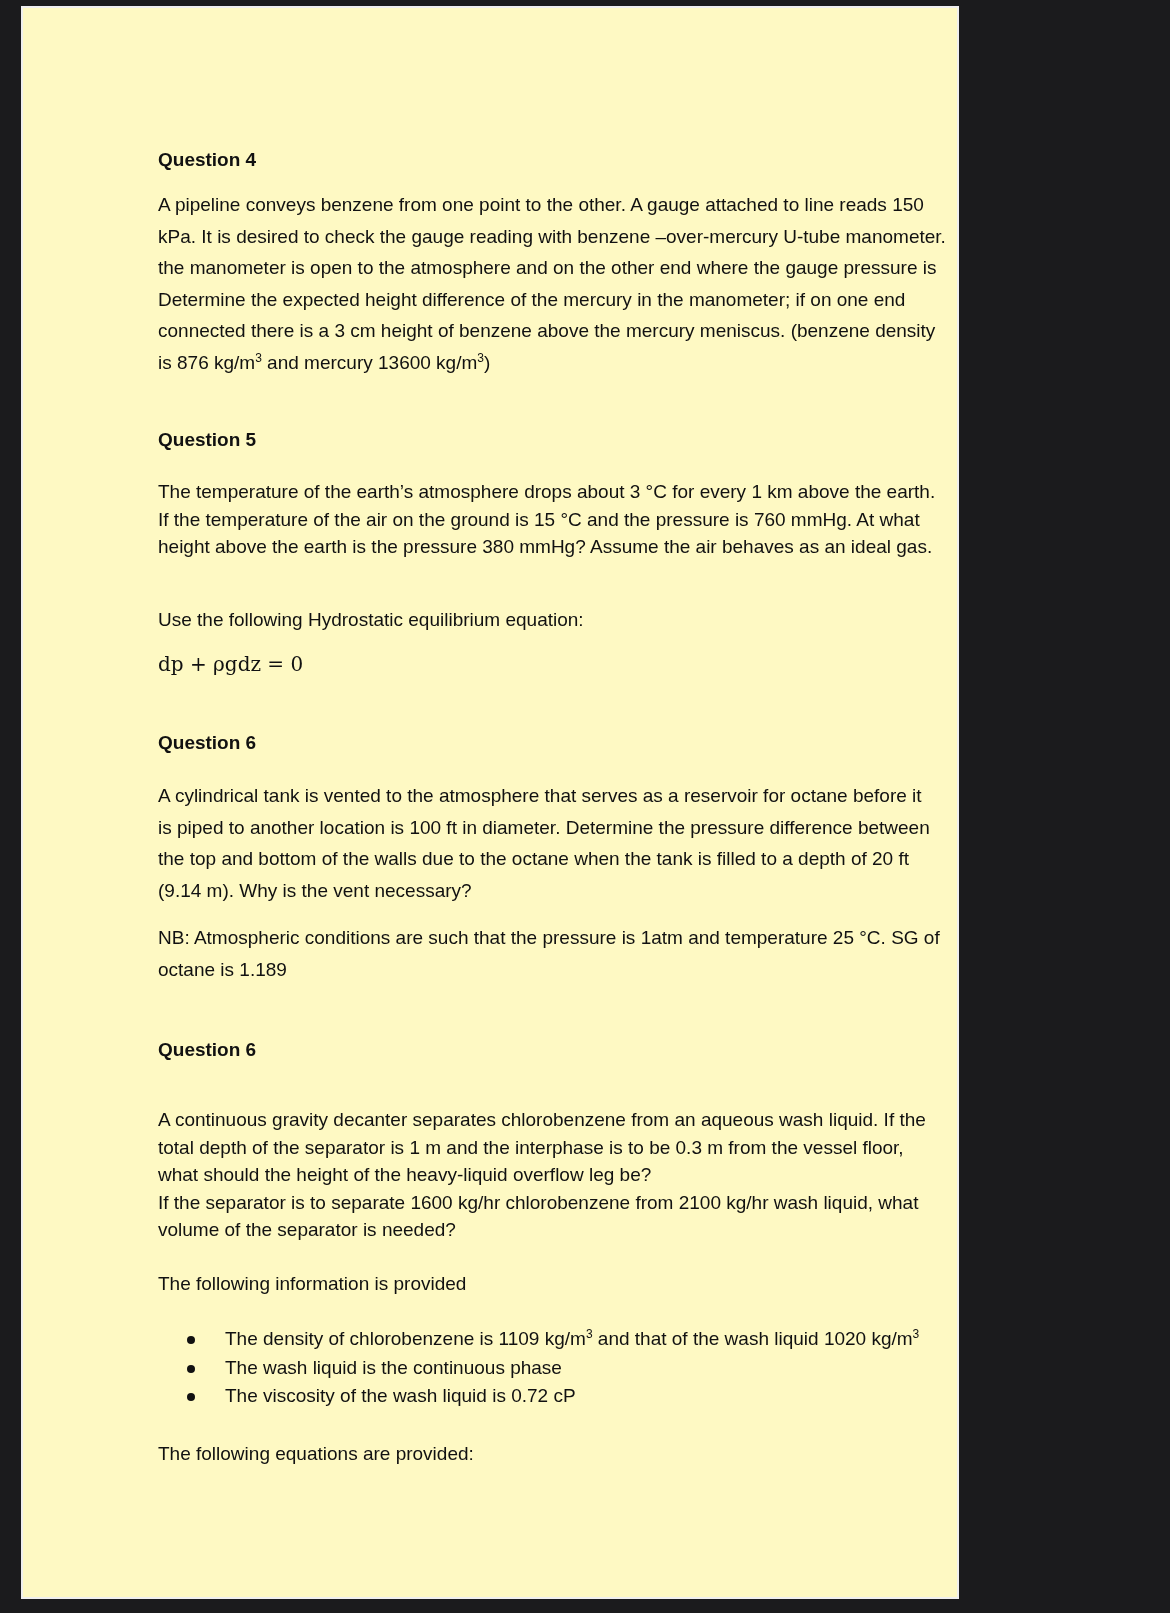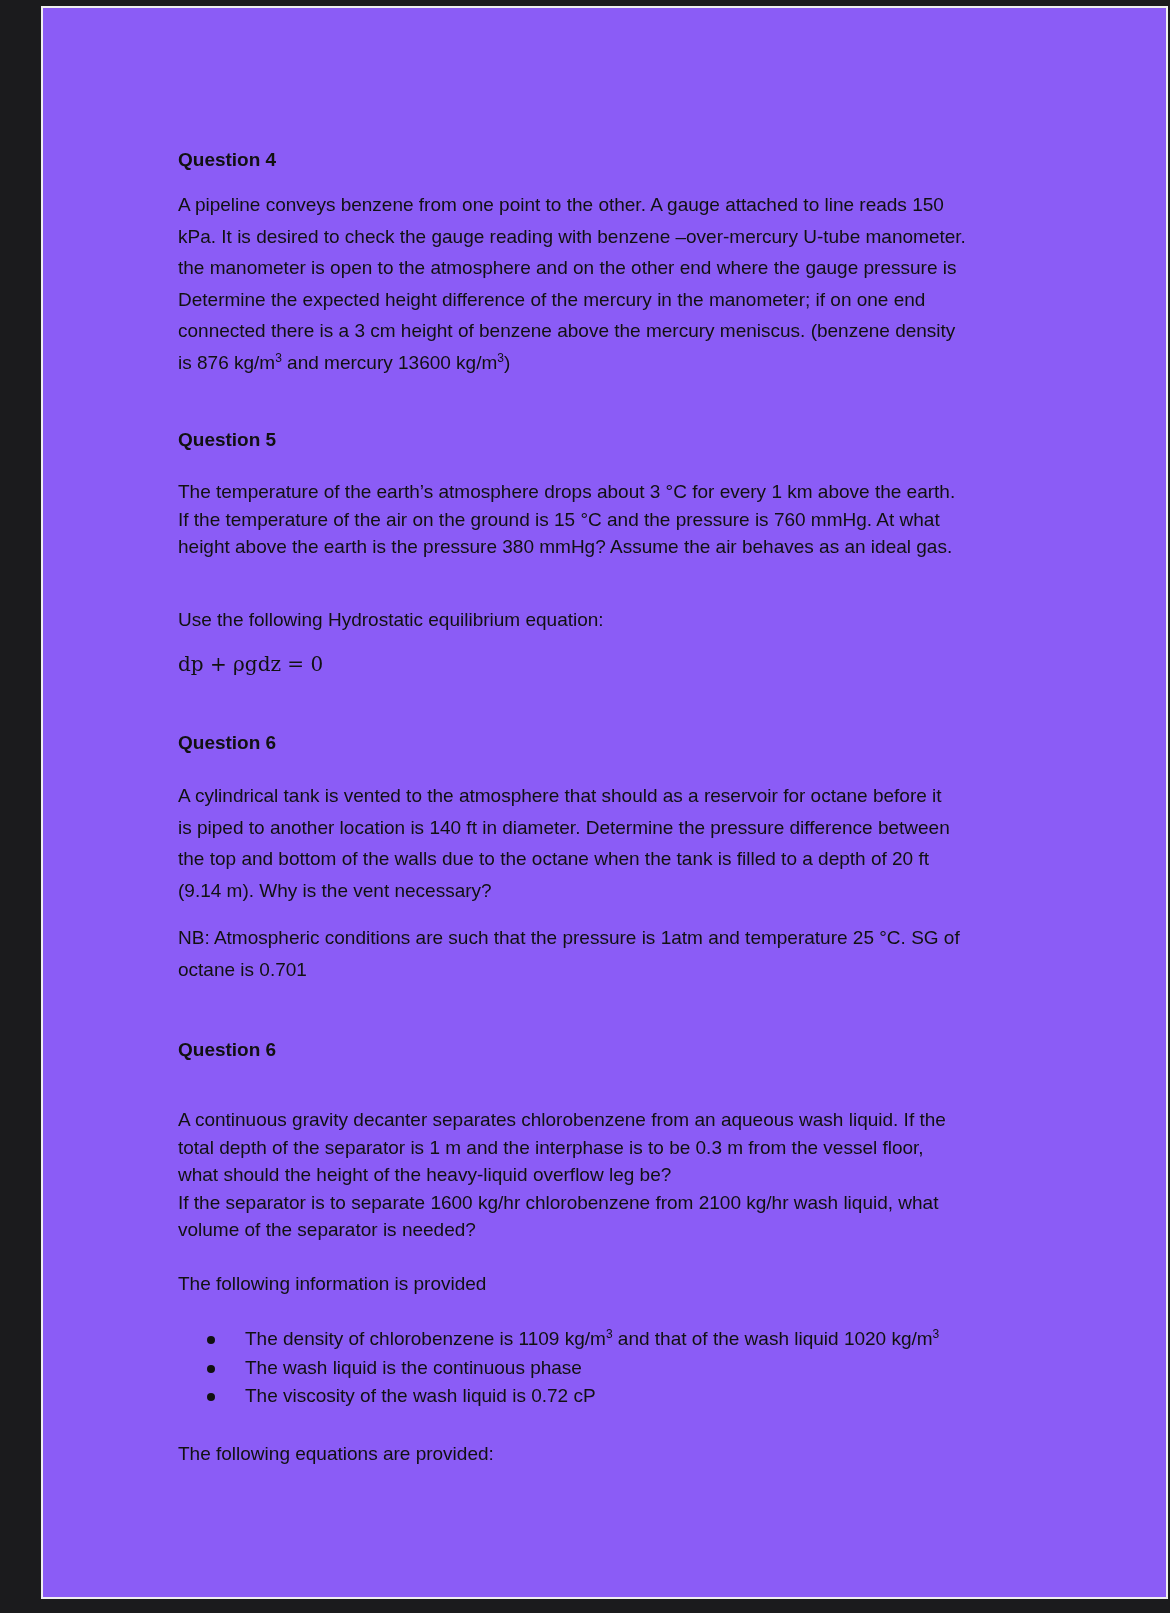--- a/index.html
+++ b/index.html
@@ -7,25 +7,24 @@
     padding: 0;
     background: #1b1b1d;
     width: 1170px;
     height: 1613px;
     overflow: hidden;
   }
   .page {
     position: absolute;
     left: 23px;
     top: 8px;
-    width: 1123px;
+    width: 934px;
     height: 1589px;
-    background: #8b5cf6;
+    background: #fef9c3;
     box-shadow: 0 0 0 2px #efefef;
-    margin-left: 20px;
   }
   .content {
     position: absolute;
     left: 135px;
     top: 0;
     width: 850px;
     font-family: "Liberation Sans", sans-serif;
     color: #111;
   }
   .q-title {
@@ -102,28 +101,28 @@
       <span class="line">If the temperature of the air on the ground is 15 °C and the pressure is 760 mmHg. At what</span>
       <span class="line">height above the earth is the pressure 380 mmHg? Assume the air behaves as an ideal gas.</span>
     </div>
     <div class="para tight" style="top:598px">
       <span class="line">Use the following Hydrostatic equilibrium equation:</span>
     </div>
     <div class="equation" style="top:644px">dp + ρgdz = 0</div>
 
     <div class="q-title" style="top:724px">Question 6</div>
     <div class="para loose" style="top:772px">
-      <span class="line">A cylindrical tank is vented to the atmosphere that should as a reservoir for octane before it</span>
-      <span class="line">is piped to another location is 140 ft in diameter. Determine the pressure difference between</span>
+      <span class="line">A cylindrical tank is vented to the atmosphere that serves as a reservoir for octane before it</span>
+      <span class="line">is piped to another location is 100 ft in diameter. Determine the pressure difference between</span>
       <span class="line">the top and bottom of the walls due to the octane when the tank is filled to a depth of 20 ft</span>
       <span class="line">(9.14 m). Why is the vent necessary?</span>
     </div>
     <div class="para loose" style="top:914px">
       <span class="line">NB: Atmospheric conditions are such that the pressure is 1atm and temperature 25 °C. SG of</span>
-      <span class="line">octane is 0.701</span>
+      <span class="line">octane is 1.189</span>
     </div>
 
     <div class="q-title" style="top:1031px">Question 6</div>
     <div class="para tight" style="top:1098px">
       <span class="line">A continuous gravity decanter separates chlorobenzene from an aqueous wash liquid. If the</span>
       <span class="line">total depth of the separator is 1 m and the interphase is to be 0.3 m from the vessel floor,</span>
       <span class="line">what should the height of the heavy-liquid overflow leg be?</span>
       <span class="line">If the separator is to separate 1600 kg/hr chlorobenzene from 2100 kg/hr wash liquid, what</span>
       <span class="line">volume of the separator is needed?</span>
     </div>

